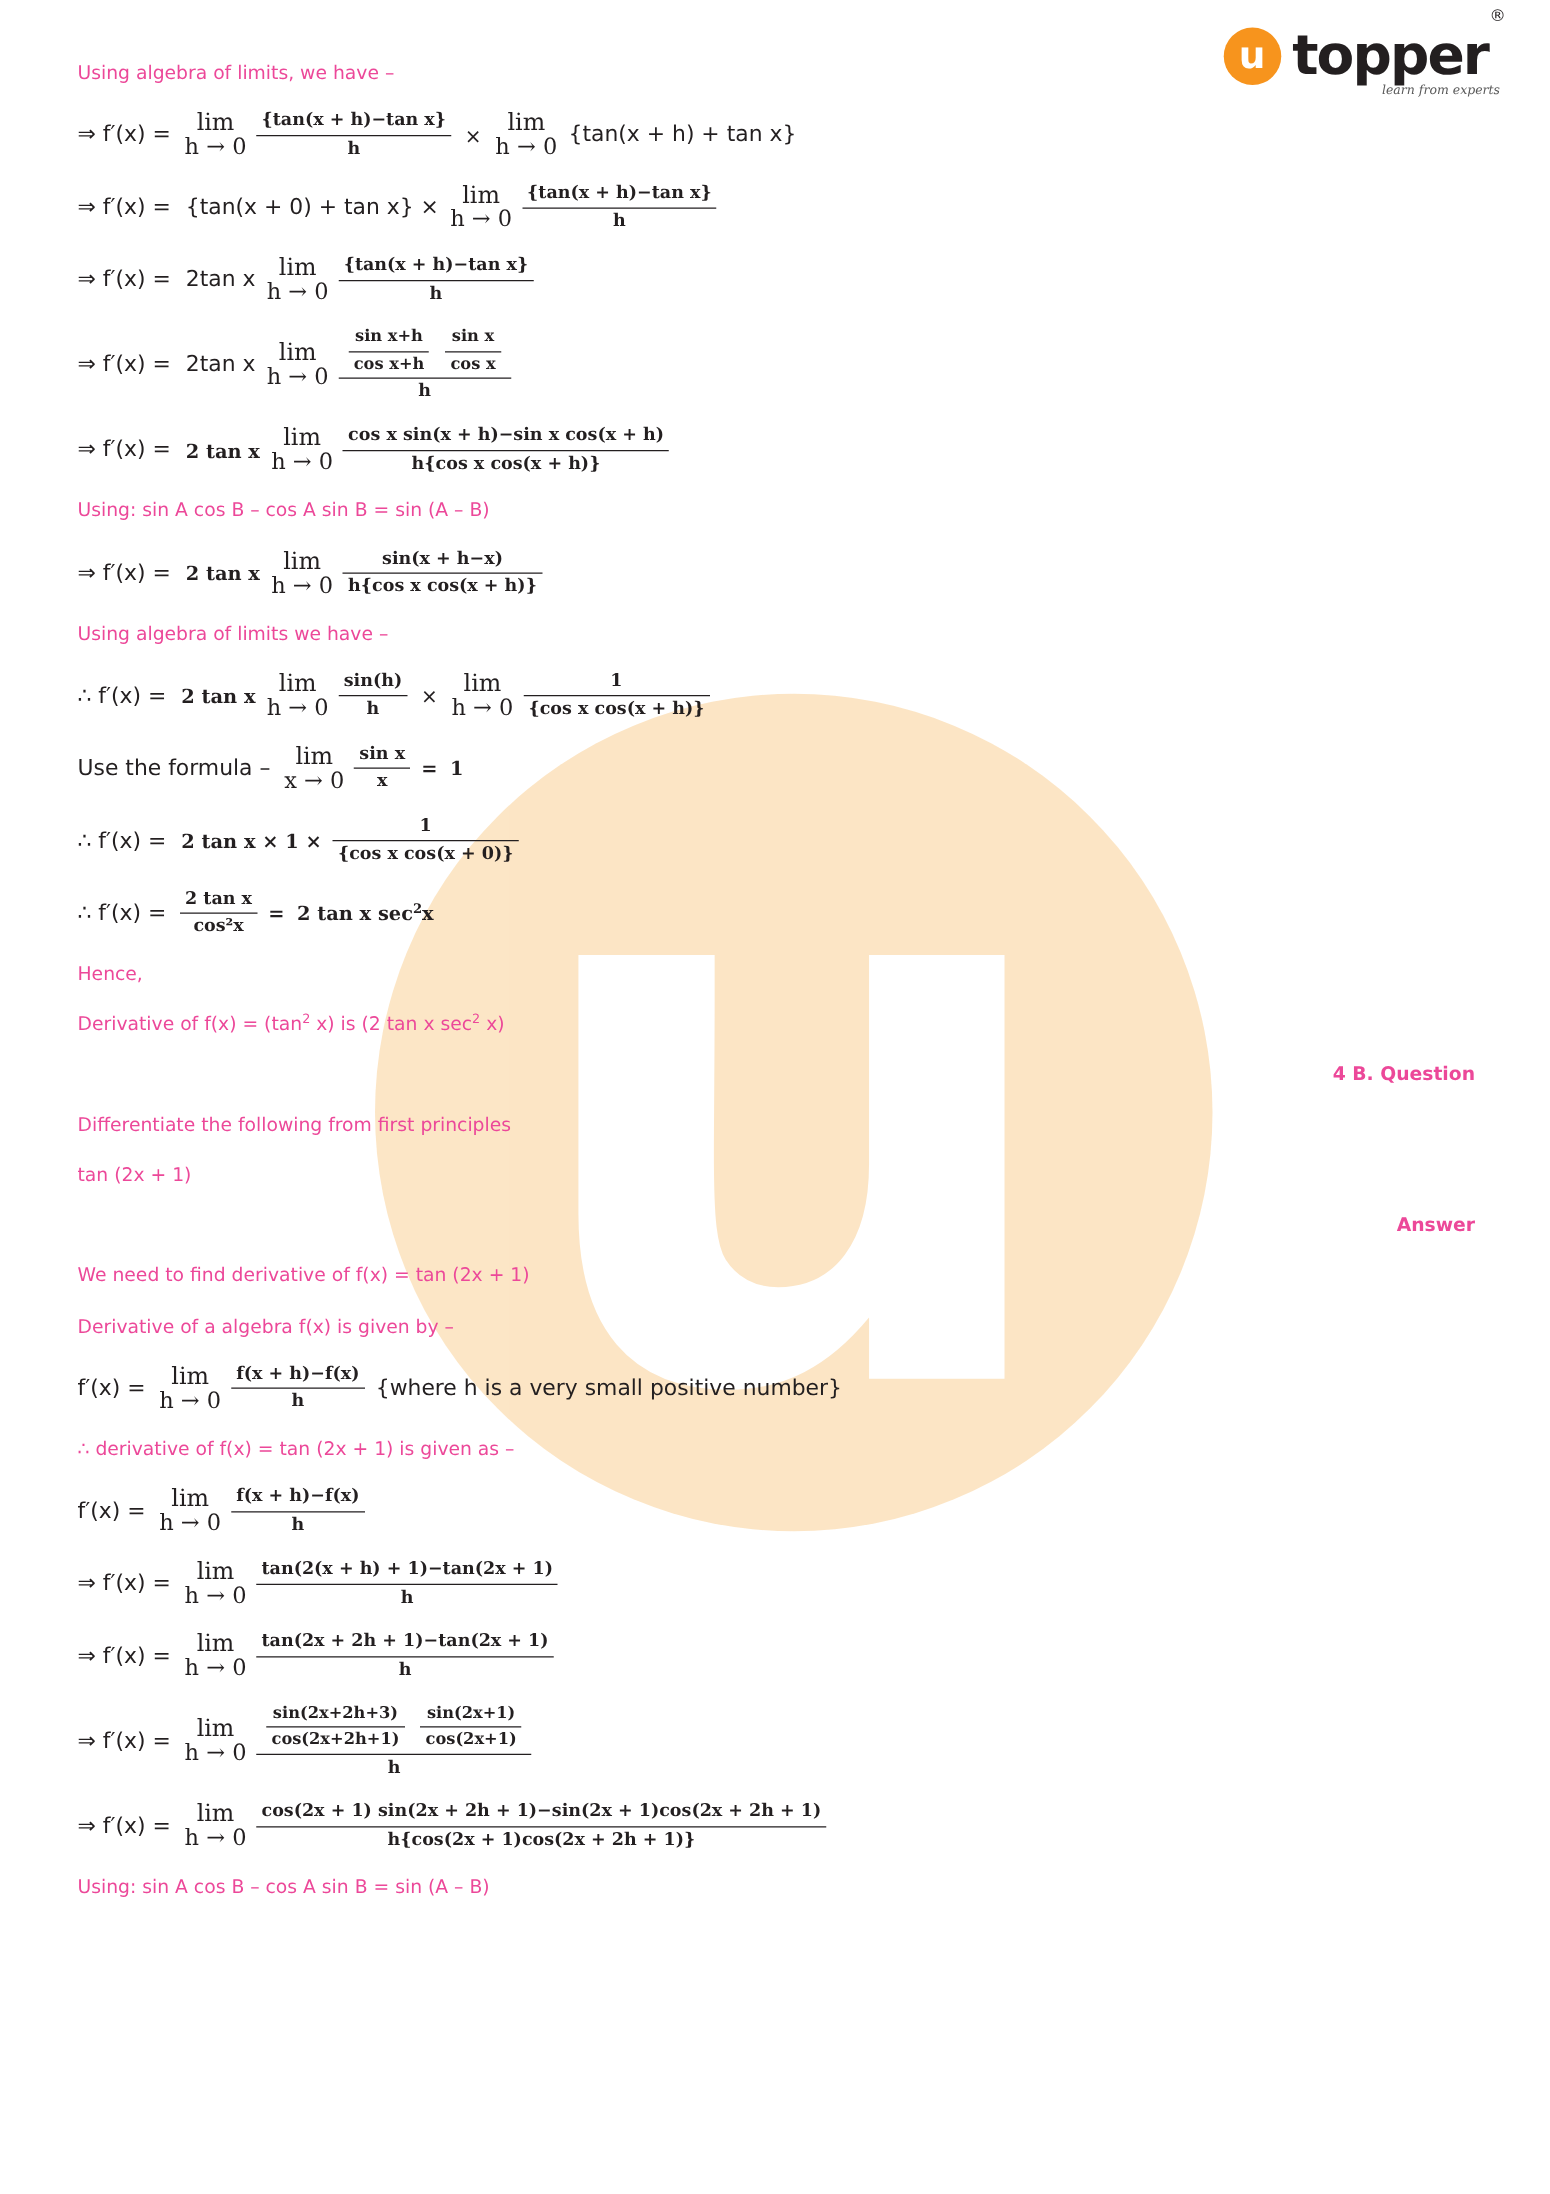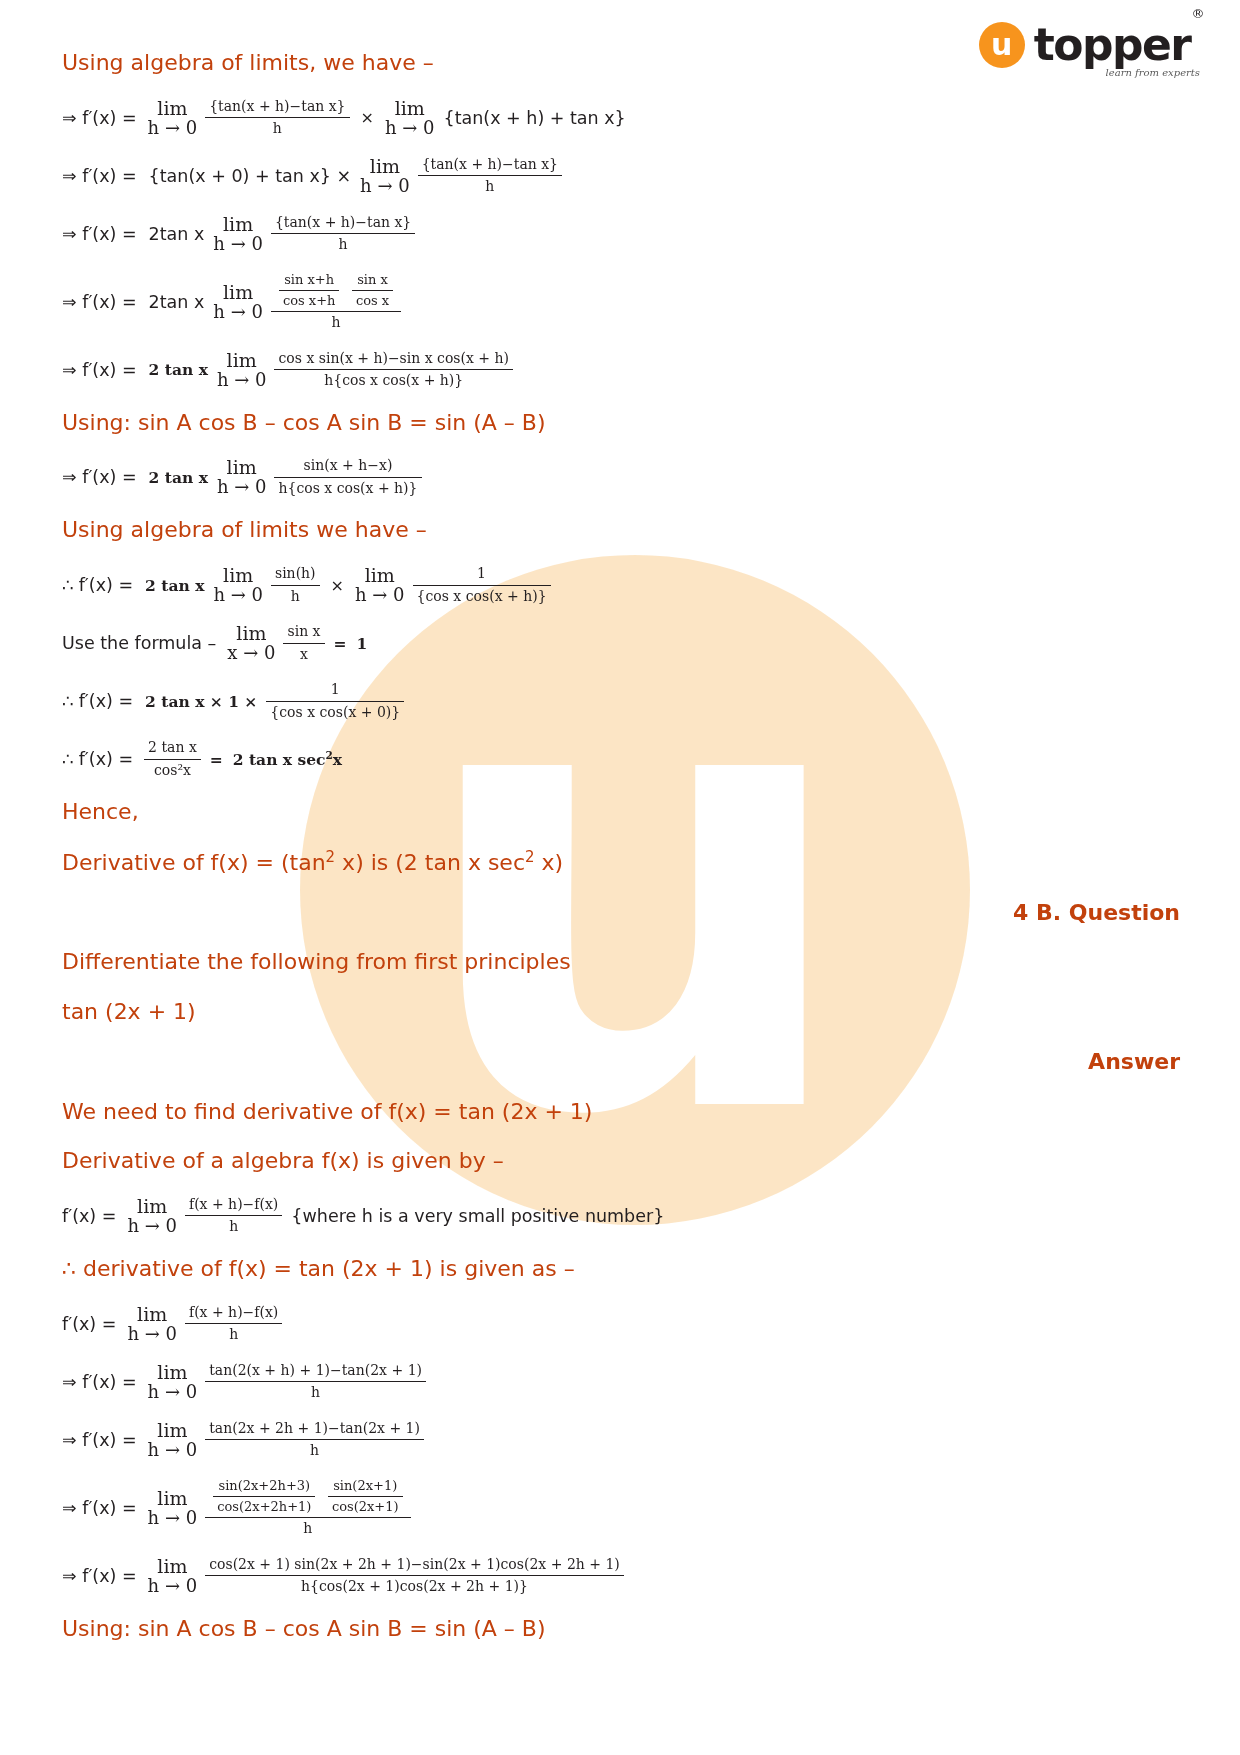--- a/index.html
+++ b/index.html
@@ -95,24 +95,24 @@
     white-space: nowrap;
   }
 
   
   #content {
     position: relative;
     z-index: 2;
     padding: 48px 60px 0 62px;
   }
   .line {
-    font-size: 22px;
+    font-size: 15px;
     line-height: 1.35;
     margin: 0 0 20px 0;
-    color: #c2410c;
+    color: #ec4899;
   }
   .bold { font-weight: bold; text-align: right; }
 
   .eq {
     display: flex;
     align-items: center;
     margin: 0 0 18px 0;
     font-size: 17.5px;
     flex-wrap: nowrap;
   }
@@ -136,21 +136,21 @@
   }
   .lim .op { font-size: 19px; }
   .lim .sub { font-size: 18px; font-weight: normal; margin-top: 1px; }
 
   
   .frac {
     display: inline-flex;
     flex-direction: column;
     align-items: center;
     font-family: "DejaVu Serif", serif;
-    font-weight: normal;
+    font-weight: bold;
     margin: 0 4px;
     line-height: 1.25;
     vertical-align: middle;
   }
   .frac .num {
     font-size: 14px;
     padding: 0 4px 2px 4px;
     white-space: nowrap;
   }
   .frac .den {

